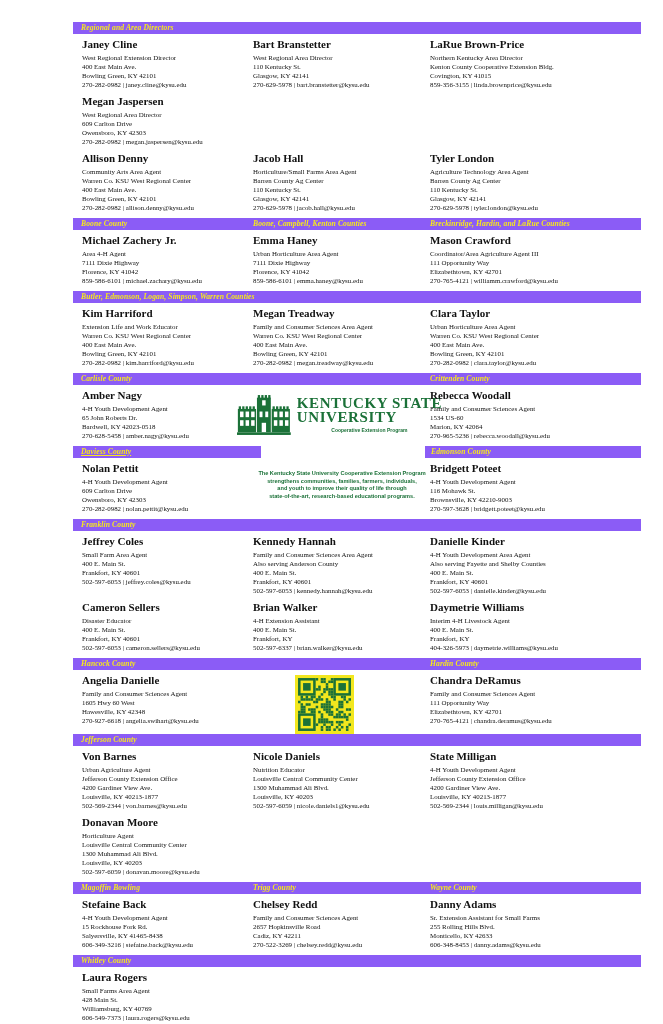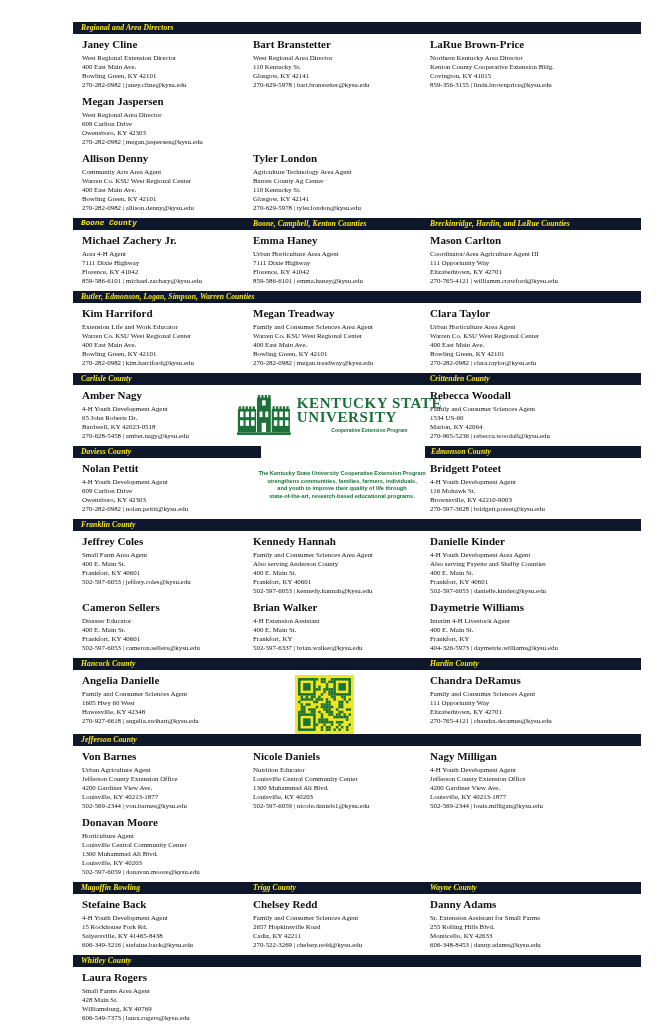--- a/index.html
+++ b/index.html
@@ -13,21 +13,21 @@
   }
   .content{
     position:absolute;
     left:73px;top:22px;
     width:568px;
   }
   .section{margin:0;}
   .barwrap{position:relative;height:12px;margin-bottom:4px;}
   .bar{
     position:absolute;top:0;height:11.5px;
-    background:#0f172a;
+    background:#8b5cf6;
   }
   .bar.full{left:0;width:568px;}
   .bar-label{
     position:absolute;top:0.5px;
     font-size:7.6px;font-weight:bold;font-style:italic;
     color:#f7e81c;white-space:nowrap;
     letter-spacing:0.1px;
   }
   .row{display:flex;}
   .cell{box-sizing:border-box;}
@@ -134,36 +134,46 @@
           <div class="cell c0">
             <div class="entry">
               <div class="pname">Allison Denny</div>
               <div class="pline">Community Arts Area Agent</div>
               <div class="pline">Warren Co. KSU West Regional Center</div>
               <div class="pline">400 East Main Ave.</div>
               <div class="pline">Bowling Green, KY 42101</div>
               <div class="pline">270-282-0982 | allison.denny@kysu.edu</div>
             </div>
           </div>
+          <div class="cell c1">
+            <div class="entry">
+              <div class="pname">Jacob Hall</div>
+              <div class="pline">Horticulture/Small Farms Area Agent</div>
+              <div class="pline">Barren County Ag Center</div>
+              <div class="pline">110 Kentucky St.</div>
+              <div class="pline">Glasgow, KY 42141</div>
+              <div class="pline">270-629-5978 | jacob.hall@kysu.edu</div>
+            </div>
+          </div>
           <div class="cell c2">
             <div class="entry">
               <div class="pname">Tyler London</div>
               <div class="pline">Agriculture Technology Area Agent</div>
               <div class="pline">Barren County Ag Center</div>
               <div class="pline">110 Kentucky St.</div>
               <div class="pline">Glasgow, KY 42141</div>
               <div class="pline">270-629-5978 | tyler.london@kysu.edu</div>
             </div>
           </div>
         </div>
       </div>
       <div class="section">
         <div class="barwrap">
           <div class="bar full">
-            <span class="bar-label" style="left: 8px; font-family: Liberation Mono, monospace;">Boone County</span>
+            <span class="bar-label" style="left: 8px;">Boone County</span>
             <span class="bar-label" style="left: 180px;">Boone, Campbell, Kenton Counties</span>
             <span class="bar-label" style="left: 357px;">Breckinridge, Hardin, and LaRue Counties</span>
           </div>
         </div>
         <div class="row">
           <div class="cell c0">
             <div class="entry">
               <div class="pname">Michael Zachery Jr.</div>
               <div class="pline">Area 4-H Agent</div>
               <div class="pline">7111 Dixie Highway</div>
@@ -175,21 +185,21 @@
             <div class="entry">
               <div class="pname">Emma Haney</div>
               <div class="pline">Urban Horticulture Area Agent</div>
               <div class="pline">7111 Dixie Highway</div>
               <div class="pline">Florence, KY 41042</div>
               <div class="pline">859-586-6101 | emma.haney@kysu.edu</div>
             </div>
           </div>
           <div class="cell c2">
             <div class="entry">
-              <div class="pname">Mason Carlton</div>
+              <div class="pname">Mason Crawford</div>
               <div class="pline">Coordinator/Area Agriculture Agent III</div>
               <div class="pline">111 Opportunity Way</div>
               <div class="pline">Elizabethtown, KY 42701</div>
               <div class="pline">270-765-4121 | williamm.crawford@kysu.edu</div>
             </div>
           </div>
         </div>
       </div>
       <div class="section">
         <div class="barwrap">
@@ -299,21 +309,21 @@
               <div class="pline">1534 US-60</div>
               <div class="pline">Marion, KY 42064</div>
               <div class="pline">270-965-5236 | rebecca.woodall@kysu.edu</div>
             </div>
           </div>
         </div>
       </div>
       <div class="section">
         <div class="barwrap">
           <div class="bar seg" style="left: 0px; width: 188px;">
-            <span class="bar-label" style="left: 8px;">Daviess County</span>
+            <span class="bar-label" style="left: 8px; text-decoration: underline;">Daviess County</span>
           </div>
           <div class="bar seg" style="left: 352px; width: 216px;">
             <span class="bar-label" style="left: 6px;">Edmonson County</span>
           </div>
         </div>
         <div class="row">
           <div class="cell c0">
             <div class="entry">
               <div class="pname">Nolan Pettit</div>
               <div class="pline">4-H Youth Development Agent</div>
@@ -610,21 +620,21 @@
               <div class="pname">Nicole Daniels</div>
               <div class="pline">Nutrition Educator</div>
               <div class="pline">Louisville Central Community Center</div>
               <div class="pline">1300 Muhammad Ali Blvd.</div>
               <div class="pline">Louisville, KY 40203</div>
               <div class="pline">502-597-6059 | nicole.daniels1@kysu.edu</div>
             </div>
           </div>
           <div class="cell c2">
             <div class="entry">
-              <div class="pname">Nagy Milligan</div>
+              <div class="pname">State Milligan</div>
               <div class="pline">4-H Youth Development Agent</div>
               <div class="pline">Jefferson County Extension Office</div>
               <div class="pline">4200 Gardiner View Ave.</div>
               <div class="pline">Louisville, KY 40213-1877</div>
               <div class="pline">502-569-2344 | louis.milligan@kysu.edu</div>
             </div>
           </div>
         </div>
         <div class="row">
           <div class="cell c0">

